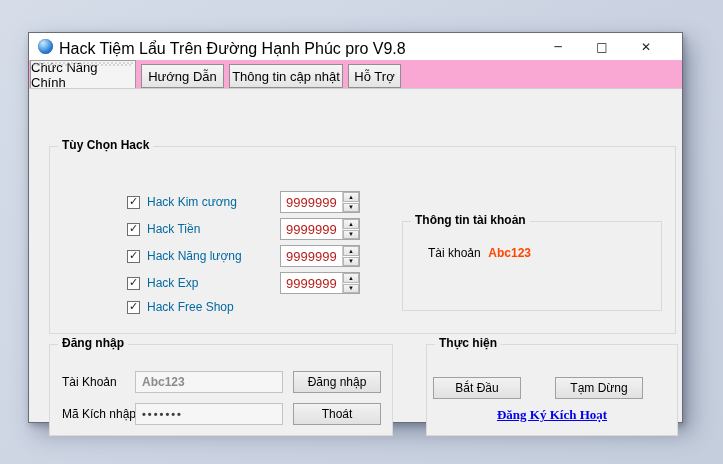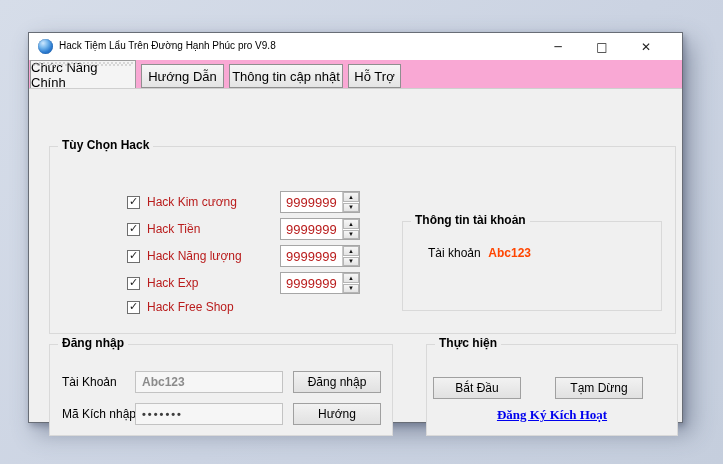--- a/index.html
+++ b/index.html
@@ -15,21 +15,21 @@
     background: #ffffff; border: 1px solid #686d76;
     box-shadow: 8px 10px 22px rgba(60,70,95,.45), 2px 3px 6px rgba(60,70,95,.35);
   }
   
   .titlebar { position: absolute; left:0; top:0; right:0; height: 27px; background: #fff; }
   .app-icon {
     position: absolute; left: 9px; top: 6px; width: 15px; height: 15px; border-radius: 50%;
     background: radial-gradient(circle at 34% 28%, #cde8ff 0%, #6db1ea 35%, #2d7cd0 62%, #185aa8 100%);
     box-shadow: inset 0 0 1px #0d4c94;
   }
-  .title-text { position: absolute; left: 30px; top: 7px; font-size: 10px; color: #000; white-space: nowrap; }
+  .title-text { position: absolute; left: 30px; top: 7px; font-size: 16px; color: #000; white-space: nowrap; }
   .win-controls { position: absolute; right: 14px; top: 0; height: 27px; display: flex; }
   .winbtn {
     width: 44px; height: 27px; border: none; background: transparent; cursor: default;
     display: flex; align-items: center; justify-content: center;
     font-family: "DejaVu Sans", sans-serif; font-size: 12px; color: #222; line-height: 1;
   }
   .winbtn .glyph { pointer-events: none; }
   
   .tabbar { position: absolute; left: 0; top: 27px; right: 0; height: 28px; background: #f9a8d4; }
   .tab {
@@ -56,21 +56,21 @@
     position: absolute; top: -9px; left: 8px; background: #f0f0f0; padding: 0 4px;
     font-weight: bold; font-size: 12px; color: #000; white-space: nowrap;
   }
   
   .hack-row { position: absolute; left: 77px; height: 18px; display: flex; align-items: center; gap: 7px; }
   .checkbox {
     width: 13px; height: 13px; background: #fff; border: 1px solid #6e6e6e;
     display: inline-flex; align-items: center; justify-content: center; cursor: default;
   }
   .checkbox .check { font-size: 11px; font-weight: bold; color: #1a1a1a; line-height: 1; margin-top: -1px; }
-  .cb-label { white-space: nowrap; color: #b91c1c; }
+  .cb-label { white-space: nowrap; color: #0369a1; }
   .spinner {
     position: absolute; left: 230px; width: 80px; height: 22px;
     background: #fff; border: 1px solid #a6a6a6; display: flex;
   }
   .spin-value { flex: 1; font-size: 13px; padding: 3px 0 0 5px; color: #b91c1c; }
   .spin-buttons { width: 17px; border-left: 1px solid #c9c9c9; display: flex; flex-direction: column; }
   .spinbtn {
     flex: 1; border: 1px solid #b5b5b5; background: linear-gradient(#f6f6f6, #e4e4e4);
     font-size: 6px; line-height: 1; color: #111; display: flex; align-items: center; justify-content: center;
     padding: 0; cursor: default;
@@ -201,21 +201,21 @@
       </div>
     </div>
 
     <div class="groupbox" style="left:20px;top:216px;width:344px;height:92px;">
       <span class="group-title">Đăng nhập</span>
       <span class="form-label" style="left:12px;top:30px;">Tài Khoản</span>
       <input class="field username" style="left: 85px; top: 26px;" readonly="" value="Abc123">
       <button class="btn" style="left:243px;top:26px;">Đăng nhập</button>
       <span class="form-label" style="left:12px;top:62px;">Mã Kích nhập</span>
       <input class="field password" style="left: 85px; top: 58px;" readonly="" value="•••••••">
-      <button class="btn" style="left:243px;top:58px;">Hướng</button>
+      <button class="btn" style="left:243px;top:58px;">Thoát</button>
     </div>
 
     <div class="groupbox" style="left:397px;top:216px;width:252px;height:92px;">
       <span class="group-title">Thực hiện</span>
       <button class="btn" style="left:6px;top:32px;">Bắt Đầu</button>
       <button class="btn" style="left:128px;top:32px;">Tạm Dừng</button>
       <a class="reg-link">Đăng Ký Kích Hoạt</a>
     </div>
 
   </div>

